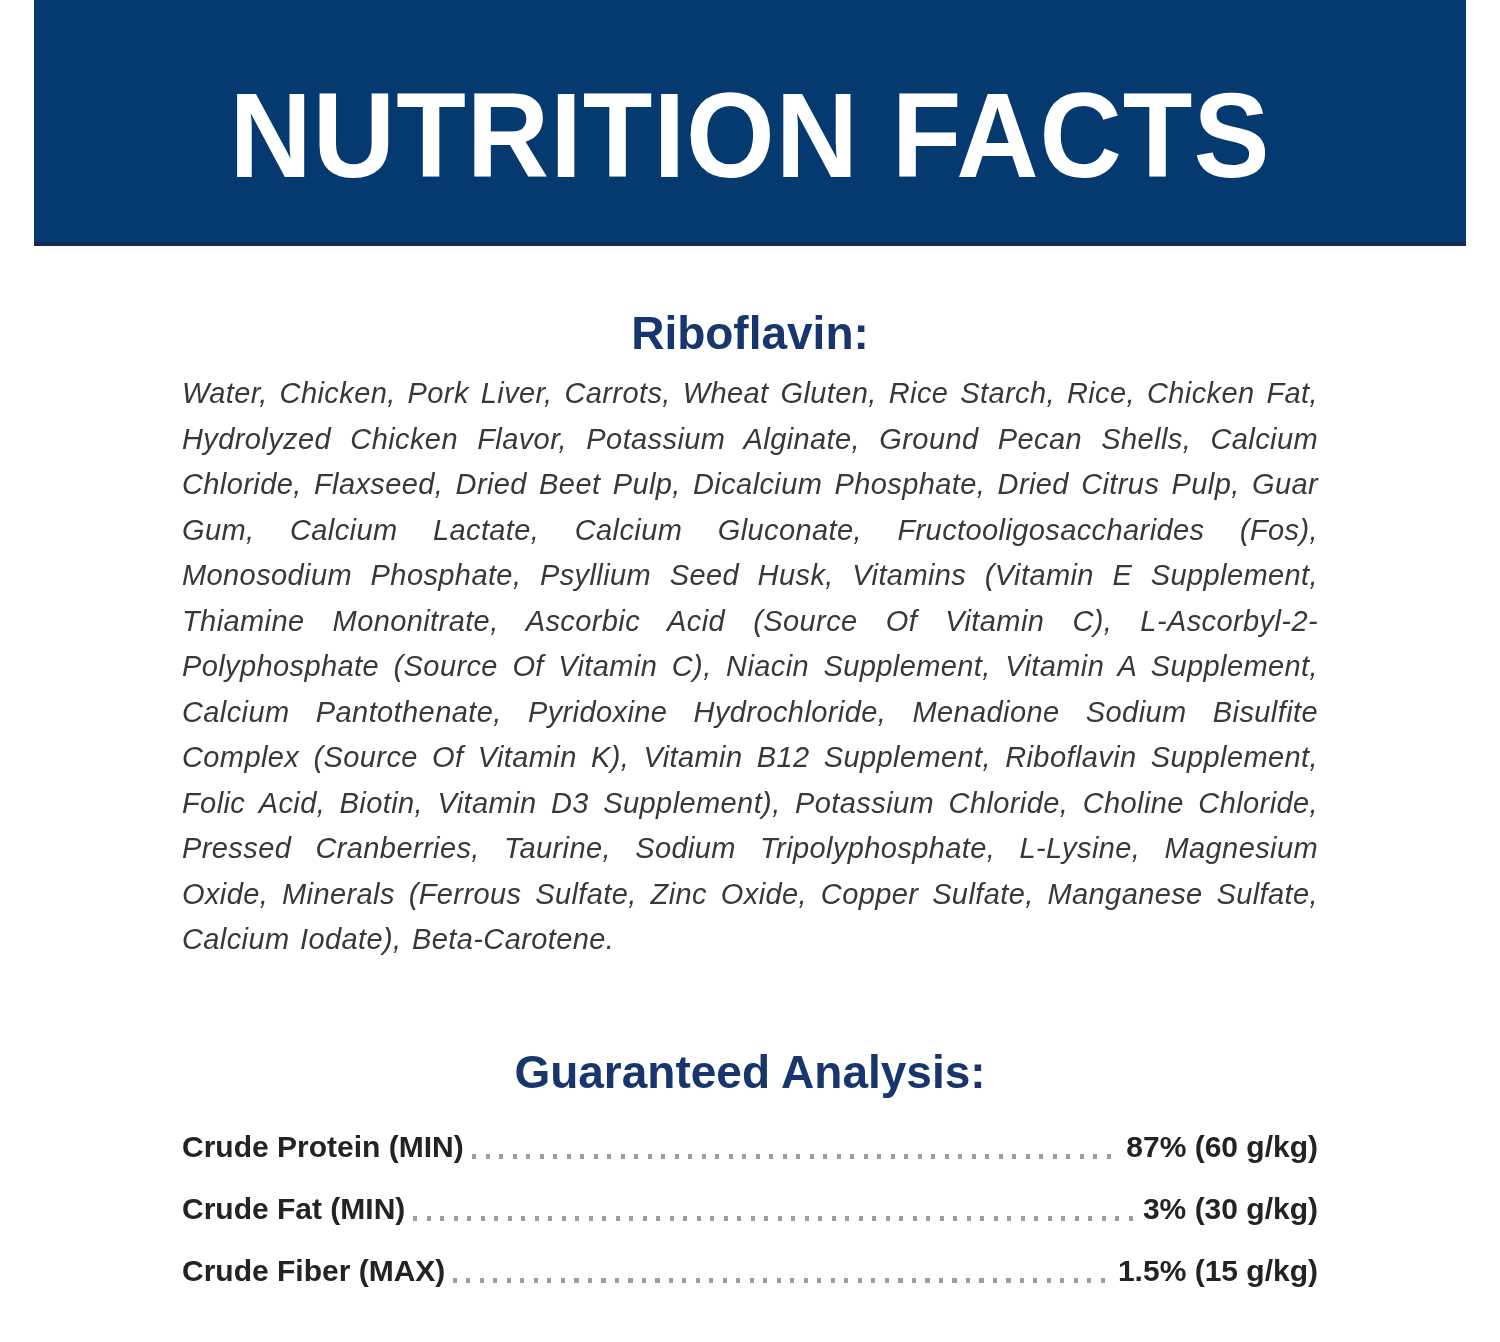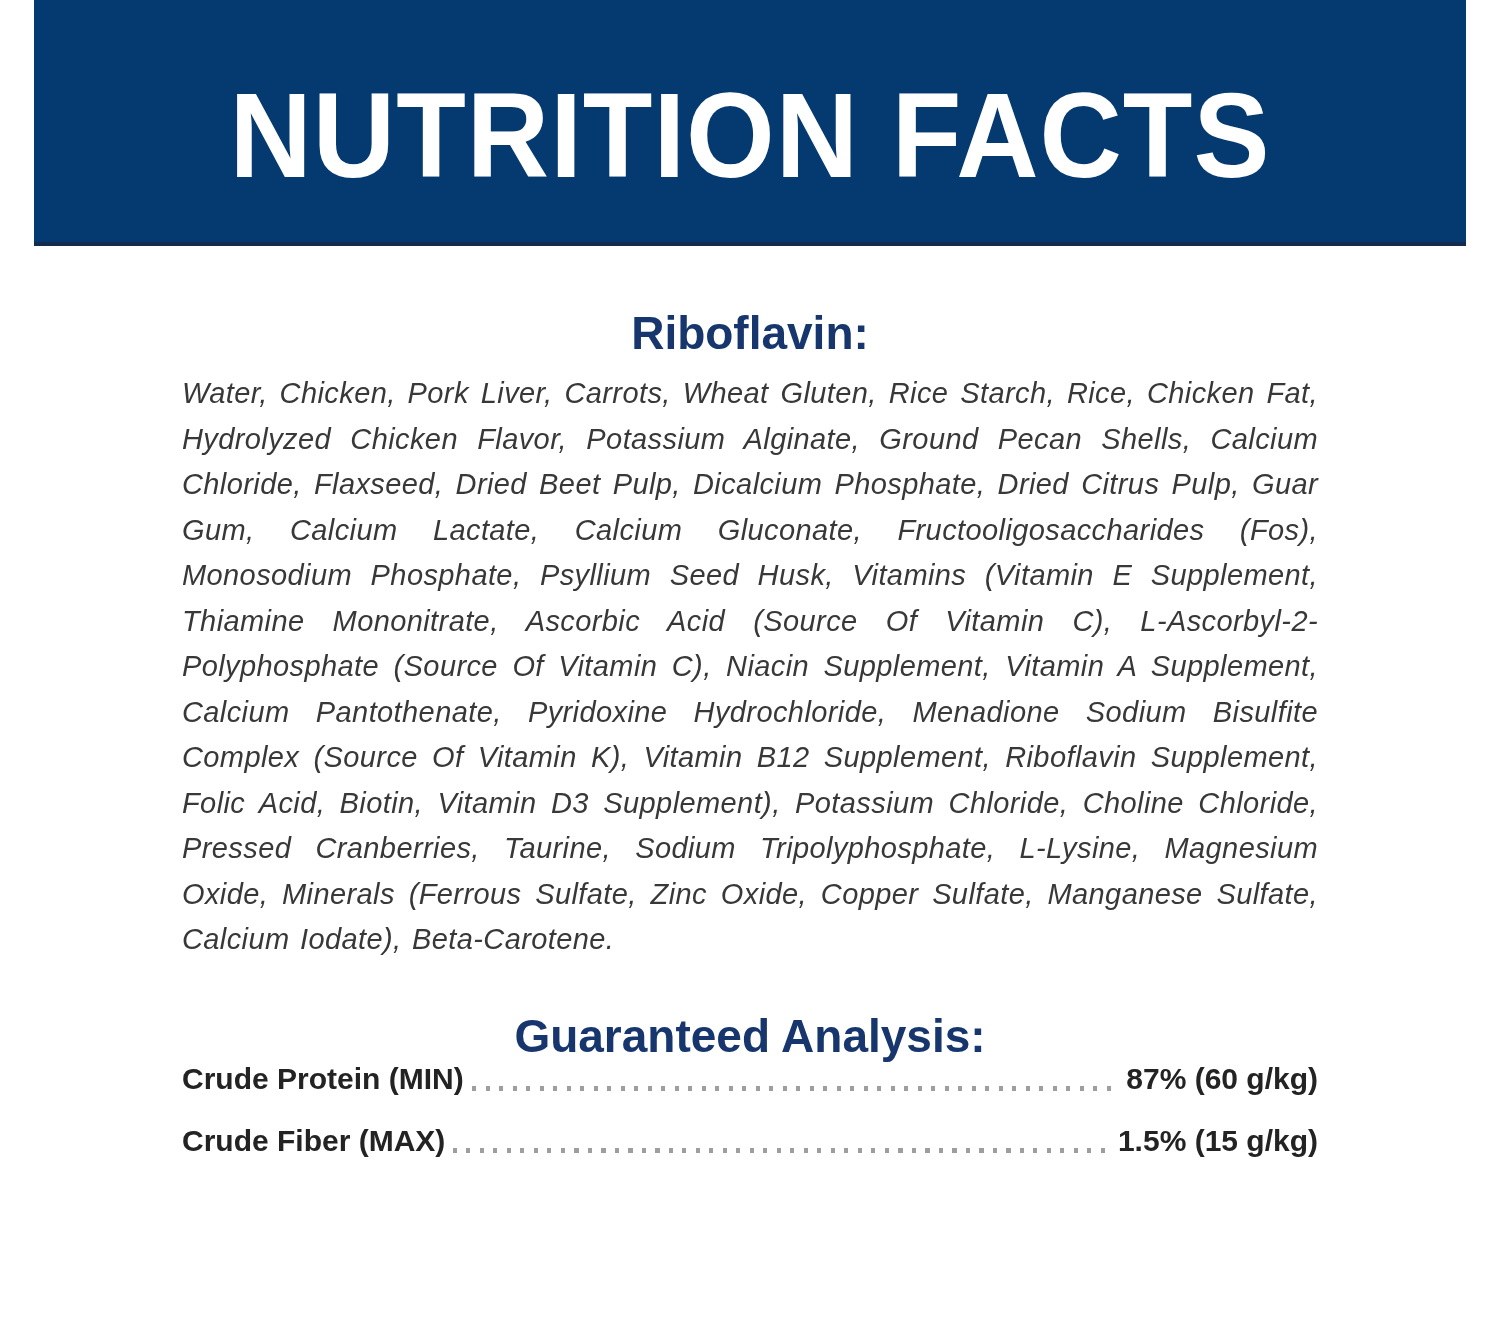--- a/index.html
+++ b/index.html
@@ -49,22 +49,22 @@
   .ingredients-text {
     margin-top: 10px;
     color: #383838;
     font-size: 29px;
     line-height: 45.5px;
     text-align: justify;
     letter-spacing: 0.4px;
     word-spacing: 2px;
     font-style: italic;
   }
-  .ga-heading { margin-top: 46px; }
-  .ga-table { }
+  .ga-heading { margin-top: 82px; }
+  .ga-table { margin-top: 32px; }
   .ga-row {
     display: flex;
     align-items: flex-end;
     margin-bottom: 32px;
     font-size: 30px;
     font-weight: 700;
     color: #232323;
     line-height: 30px;
   }
   .ga-label { white-space: nowrap; flex: 0 0 auto; }
@@ -98,20 +98,25 @@
     <h2 class="section-heading ga-heading">Guaranteed Analysis:</h2>
 
     <div class="ga-table">
 
       <div class="ga-row">
         <span class="ga-label">Crude Protein (MIN)</span>
         <span class="ga-leader"></span>
         <span class="ga-value">87% (60 g/kg)</span>
       </div>
 
+      <div class="ga-row">
+        <span class="ga-label">Crude Fat (MIN)</span>
+        <span class="ga-leader"></span>
+        <span class="ga-value">3% (30 g/kg)</span>
+      </div>
 
       <div class="ga-row">
         <span class="ga-label">Crude Fiber (MAX)</span>
         <span class="ga-leader"></span>
         <span class="ga-value">1.5% (15 g/kg)</span>
       </div>
 
 
     </div>
   </div>

